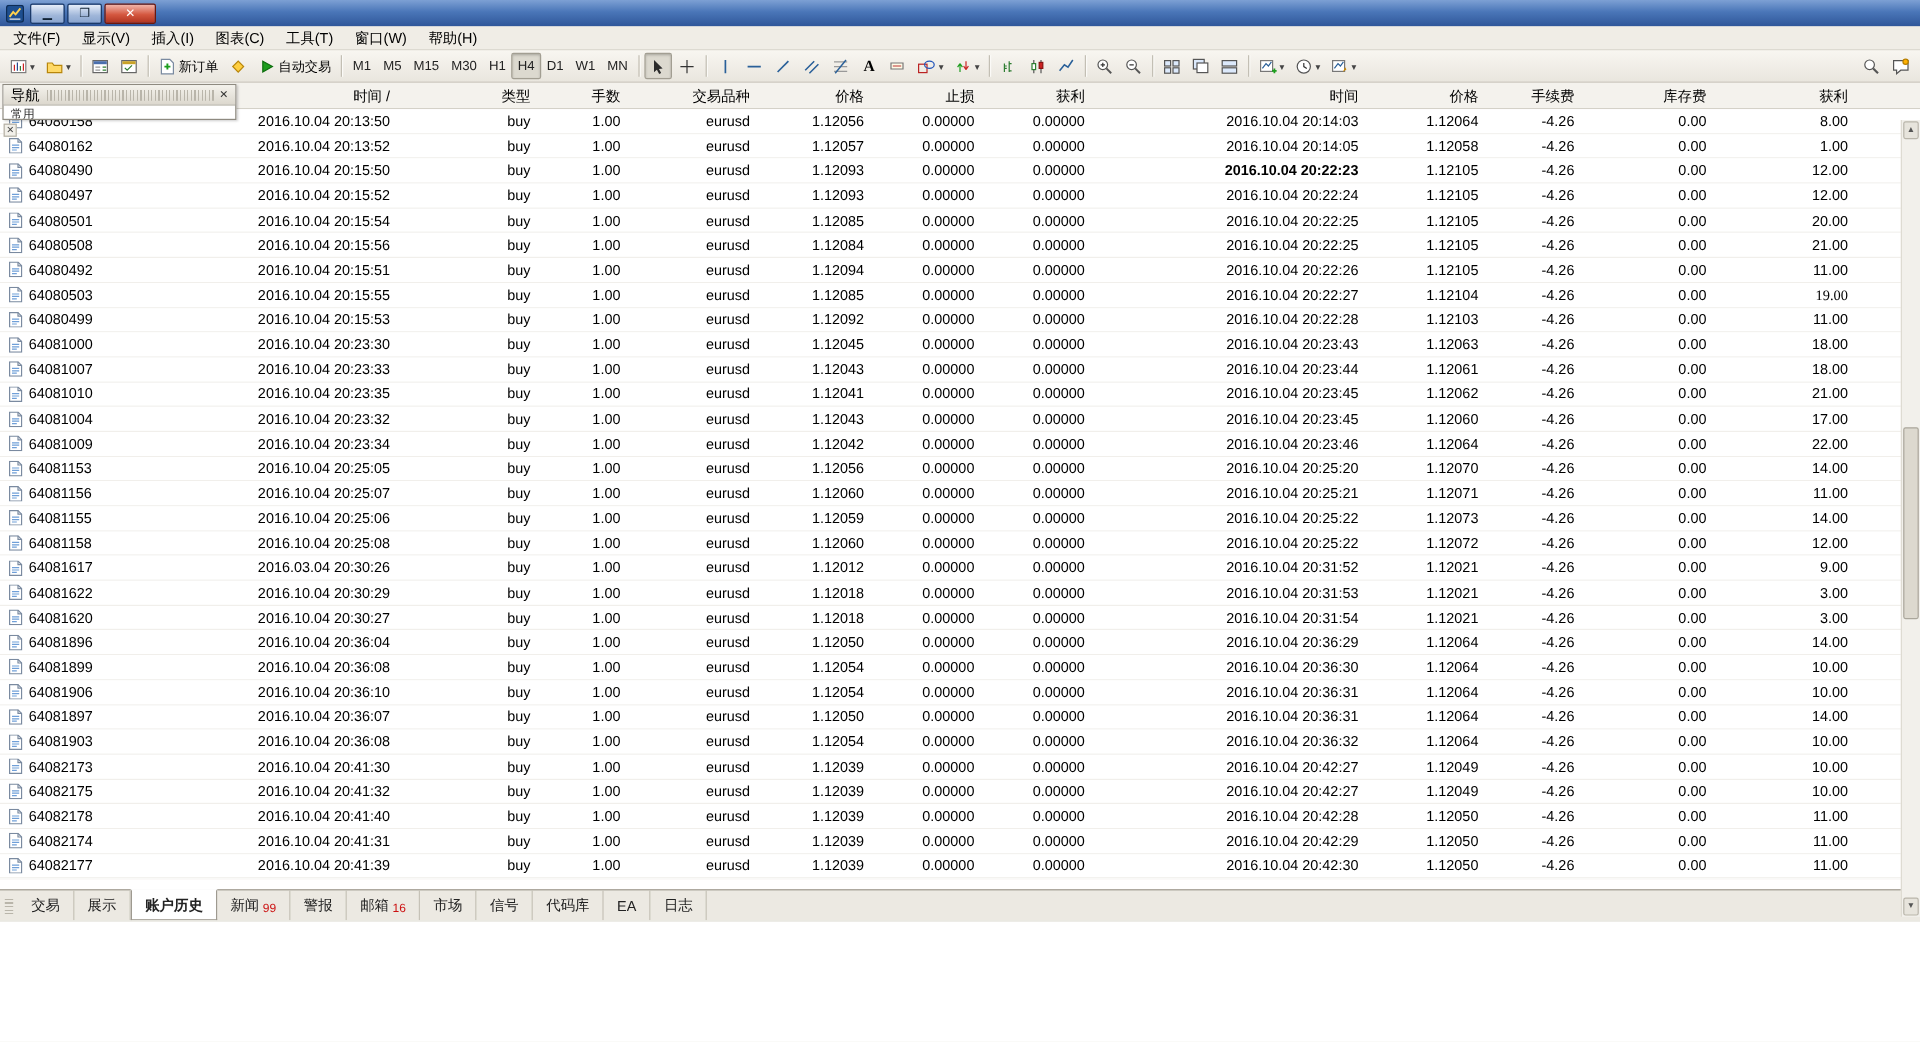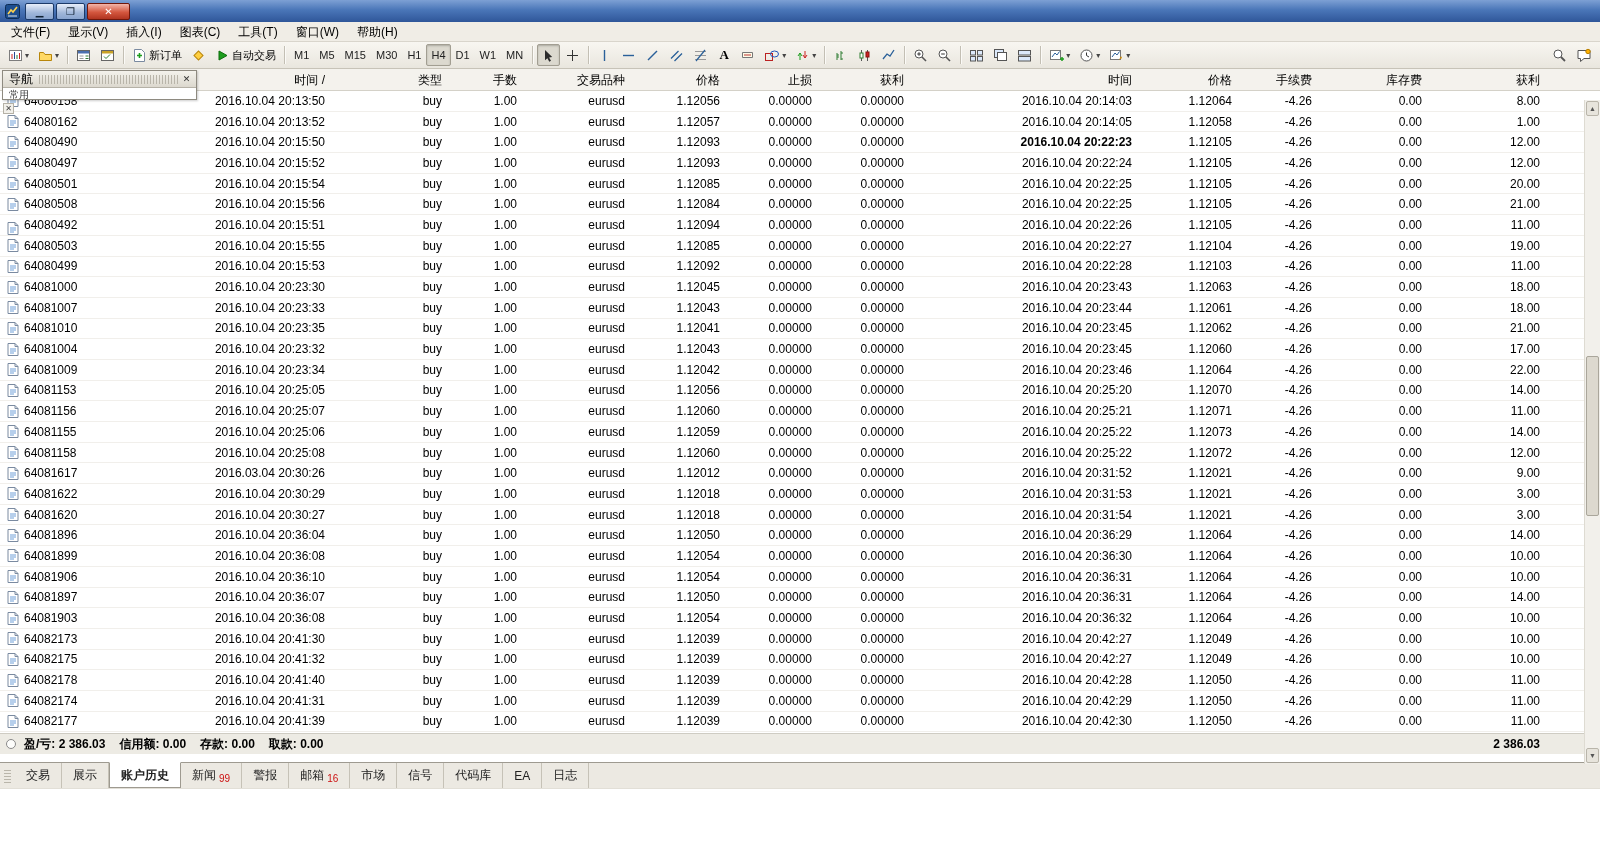--- a/index.html
+++ b/index.html
@@ -592,21 +592,21 @@
         <div class="tcell c5" style="width: 95px;">1.12084</div>
         <div class="tcell c6" style="width: 92px;">0.00000</div>
         <div class="tcell c7" style="width: 92px;">0.00000</div>
         <div class="tcell c8" style="width: 228px;">2016.10.04 20:22:25</div>
         <div class="tcell c9" style="width: 100px;">1.12105</div>
         <div class="tcell c10" style="width: 80px;">-4.26</div>
         <div class="tcell c11" style="width: 110px;">0.00</div>
         <div class="tcell c12" style="width: 154px;">21.00</div>
       </div>
       <div class="trow">
-        <div class="tcell c0" style="width: 150px; align-items: flex-end;">
+        <div class="tcell c0" style="width: 150px;">
           <span class="doc">
             <svg width="12" height="13" viewBox="0 0 12 13">
               <path d="M1 .5h7l3 3v9H1z" fill="#fff" stroke="#7a8aa0"></path>
               <path d="M8 .5v3h3" fill="none" stroke="#7a8aa0"></path>
               <path d="M3 6h6M3 8h6M3 10h4" stroke="#6f9fd8"></path>
             </svg>
           </span>
           <span>64080492</span>
         </div>
         <div class="tcell c1" style="width: 183px;">2016.10.04 20:15:51</div>
@@ -637,21 +637,21 @@
         <div class="tcell c2" style="width: 117px;">buy</div>
         <div class="tcell c3" style="width: 75px;">1.00</div>
         <div class="tcell c4" style="width: 108px;">eurusd</div>
         <div class="tcell c5" style="width: 95px;">1.12085</div>
         <div class="tcell c6" style="width: 92px;">0.00000</div>
         <div class="tcell c7" style="width: 92px;">0.00000</div>
         <div class="tcell c8" style="width: 228px;">2016.10.04 20:22:27</div>
         <div class="tcell c9" style="width: 100px;">1.12104</div>
         <div class="tcell c10" style="width: 80px;">-4.26</div>
         <div class="tcell c11" style="width: 110px;">0.00</div>
-        <div class="tcell c12" style="width: 154px;">19.00</div>
+        <div class="tcell c12" style="width: 154px; font-family: Liberation Serif, serif;">19.00</div>
       </div>
       <div class="trow">
         <div class="tcell c0" style="width: 150px;">
           <span class="doc">
             <svg width="12" height="13" viewBox="0 0 12 13">
               <path d="M1 .5h7l3 3v9H1z" fill="#fff" stroke="#7a8aa0"></path>
               <path d="M8 .5v3h3" fill="none" stroke="#7a8aa0"></path>
               <path d="M3 6h6M3 8h6M3 10h4" stroke="#6f9fd8"></path>
             </svg>
           </span>
@@ -1193,28 +1193,20 @@
         <div class="tcell c6" style="width: 92px;">0.00000</div>
         <div class="tcell c7" style="width: 92px;">0.00000</div>
         <div class="tcell c8" style="width: 228px;">2016.10.04 20:42:30</div>
         <div class="tcell c9" style="width: 100px;">1.12050</div>
         <div class="tcell c10" style="width: 80px;">-4.26</div>
         <div class="tcell c11" style="width: 110px;">0.00</div>
         <div class="tcell c12" style="width: 154px;">11.00</div>
       </div>
     </div>
 
-  <div class="summary-row">
-    <span class="sum-ico"></span>
-    <span class="sum-item"><span>盈/亏:</span> <span>2 386.03</span></span>
-    <span class="sum-item"><span>信用额:</span> <span>0.00</span></span>
-    <span class="sum-item"><span>存款:</span> <span>0.00</span></span>
-    <span class="sum-item"><span>取款:</span> <span>0.00</span></span>
-    <span class="sum-total">2 386.03</span>
-  </div>
 
   <div class="vscroll">
     <div class="vs-btn">▲</div>
     <div class="vs-track">
       <div class="vs-thumb"></div>
     </div>
     <div class="vs-btn">▼</div>
   </div>
 
   <div class="spacer8"></div>

